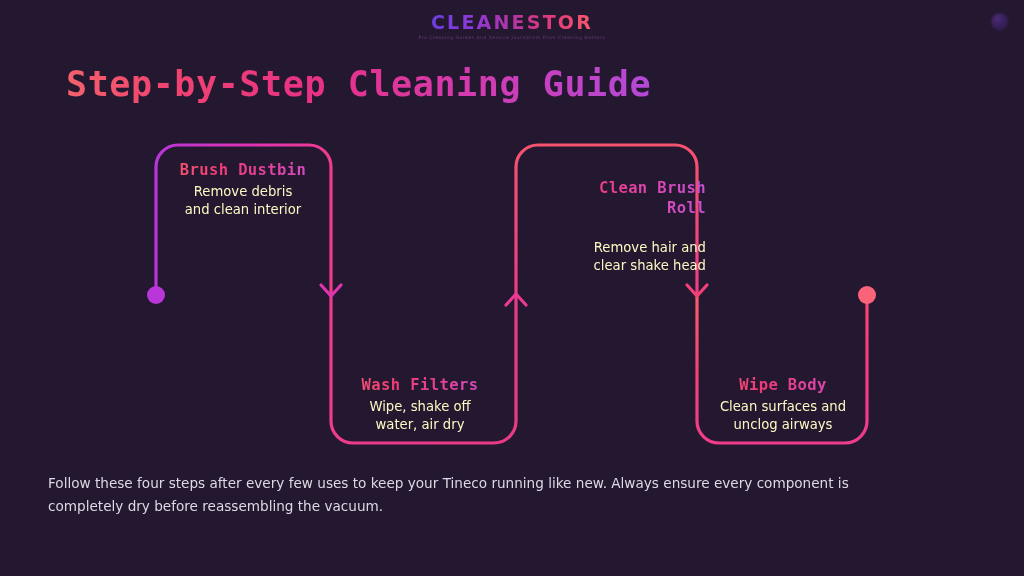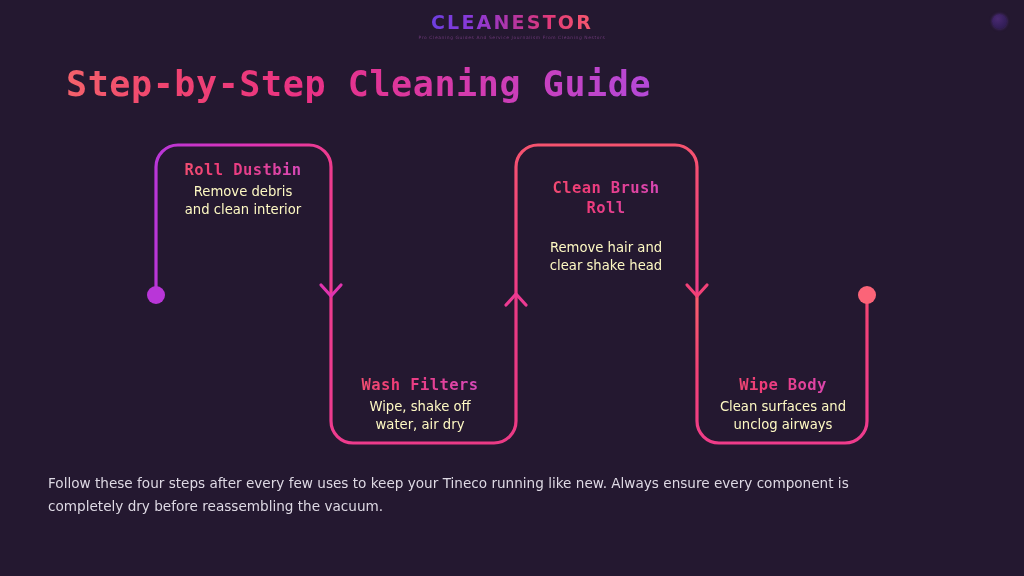--- a/index.html
+++ b/index.html
@@ -162,32 +162,32 @@
 
 <div class="brand">
   <div class="brand-word">CLEANESTOR</div>
   <div class="brand-orb"></div>
   <div class="brand-tagline">Pro Cleaning Guides And Service Journalism From Cleaning Nestors</div>
 </div>
 
 <div class="page-title">Step-by-Step Cleaning Guide</div>
 
 <div class="step" style="left:143px; top:160px;">
-  <div class="step-title">Roll Dustbin</div>
+  <div class="step-title">Brush Dustbin</div>
   <div class="step-desc">Remove debris
 and clean interior</div>
 </div>
 
 <div class="step" style="left:320px; top:375px;">
   <div class="step-title">Wash Filters</div>
   <div class="step-desc">Wipe, shake off
 water, air dry</div>
 </div>
 
-<div class="step" style="left:506px; top:160px; white-space:pre-line;">
+<div class="step" style="left:506px; top:160px; white-space:pre-line;text-align:right;">
   <div class="step-title" style="white-space:pre-line;">Clean Brush
 Roll</div>
   <div class="step-desc">Remove hair and
 clear shake head</div>
 </div>
 
 <div class="step" style="left:683px; top:375px;">
   <div class="step-title">Wipe Body</div>
   <div class="step-desc">Clean surfaces and
 unclog airways</div>

